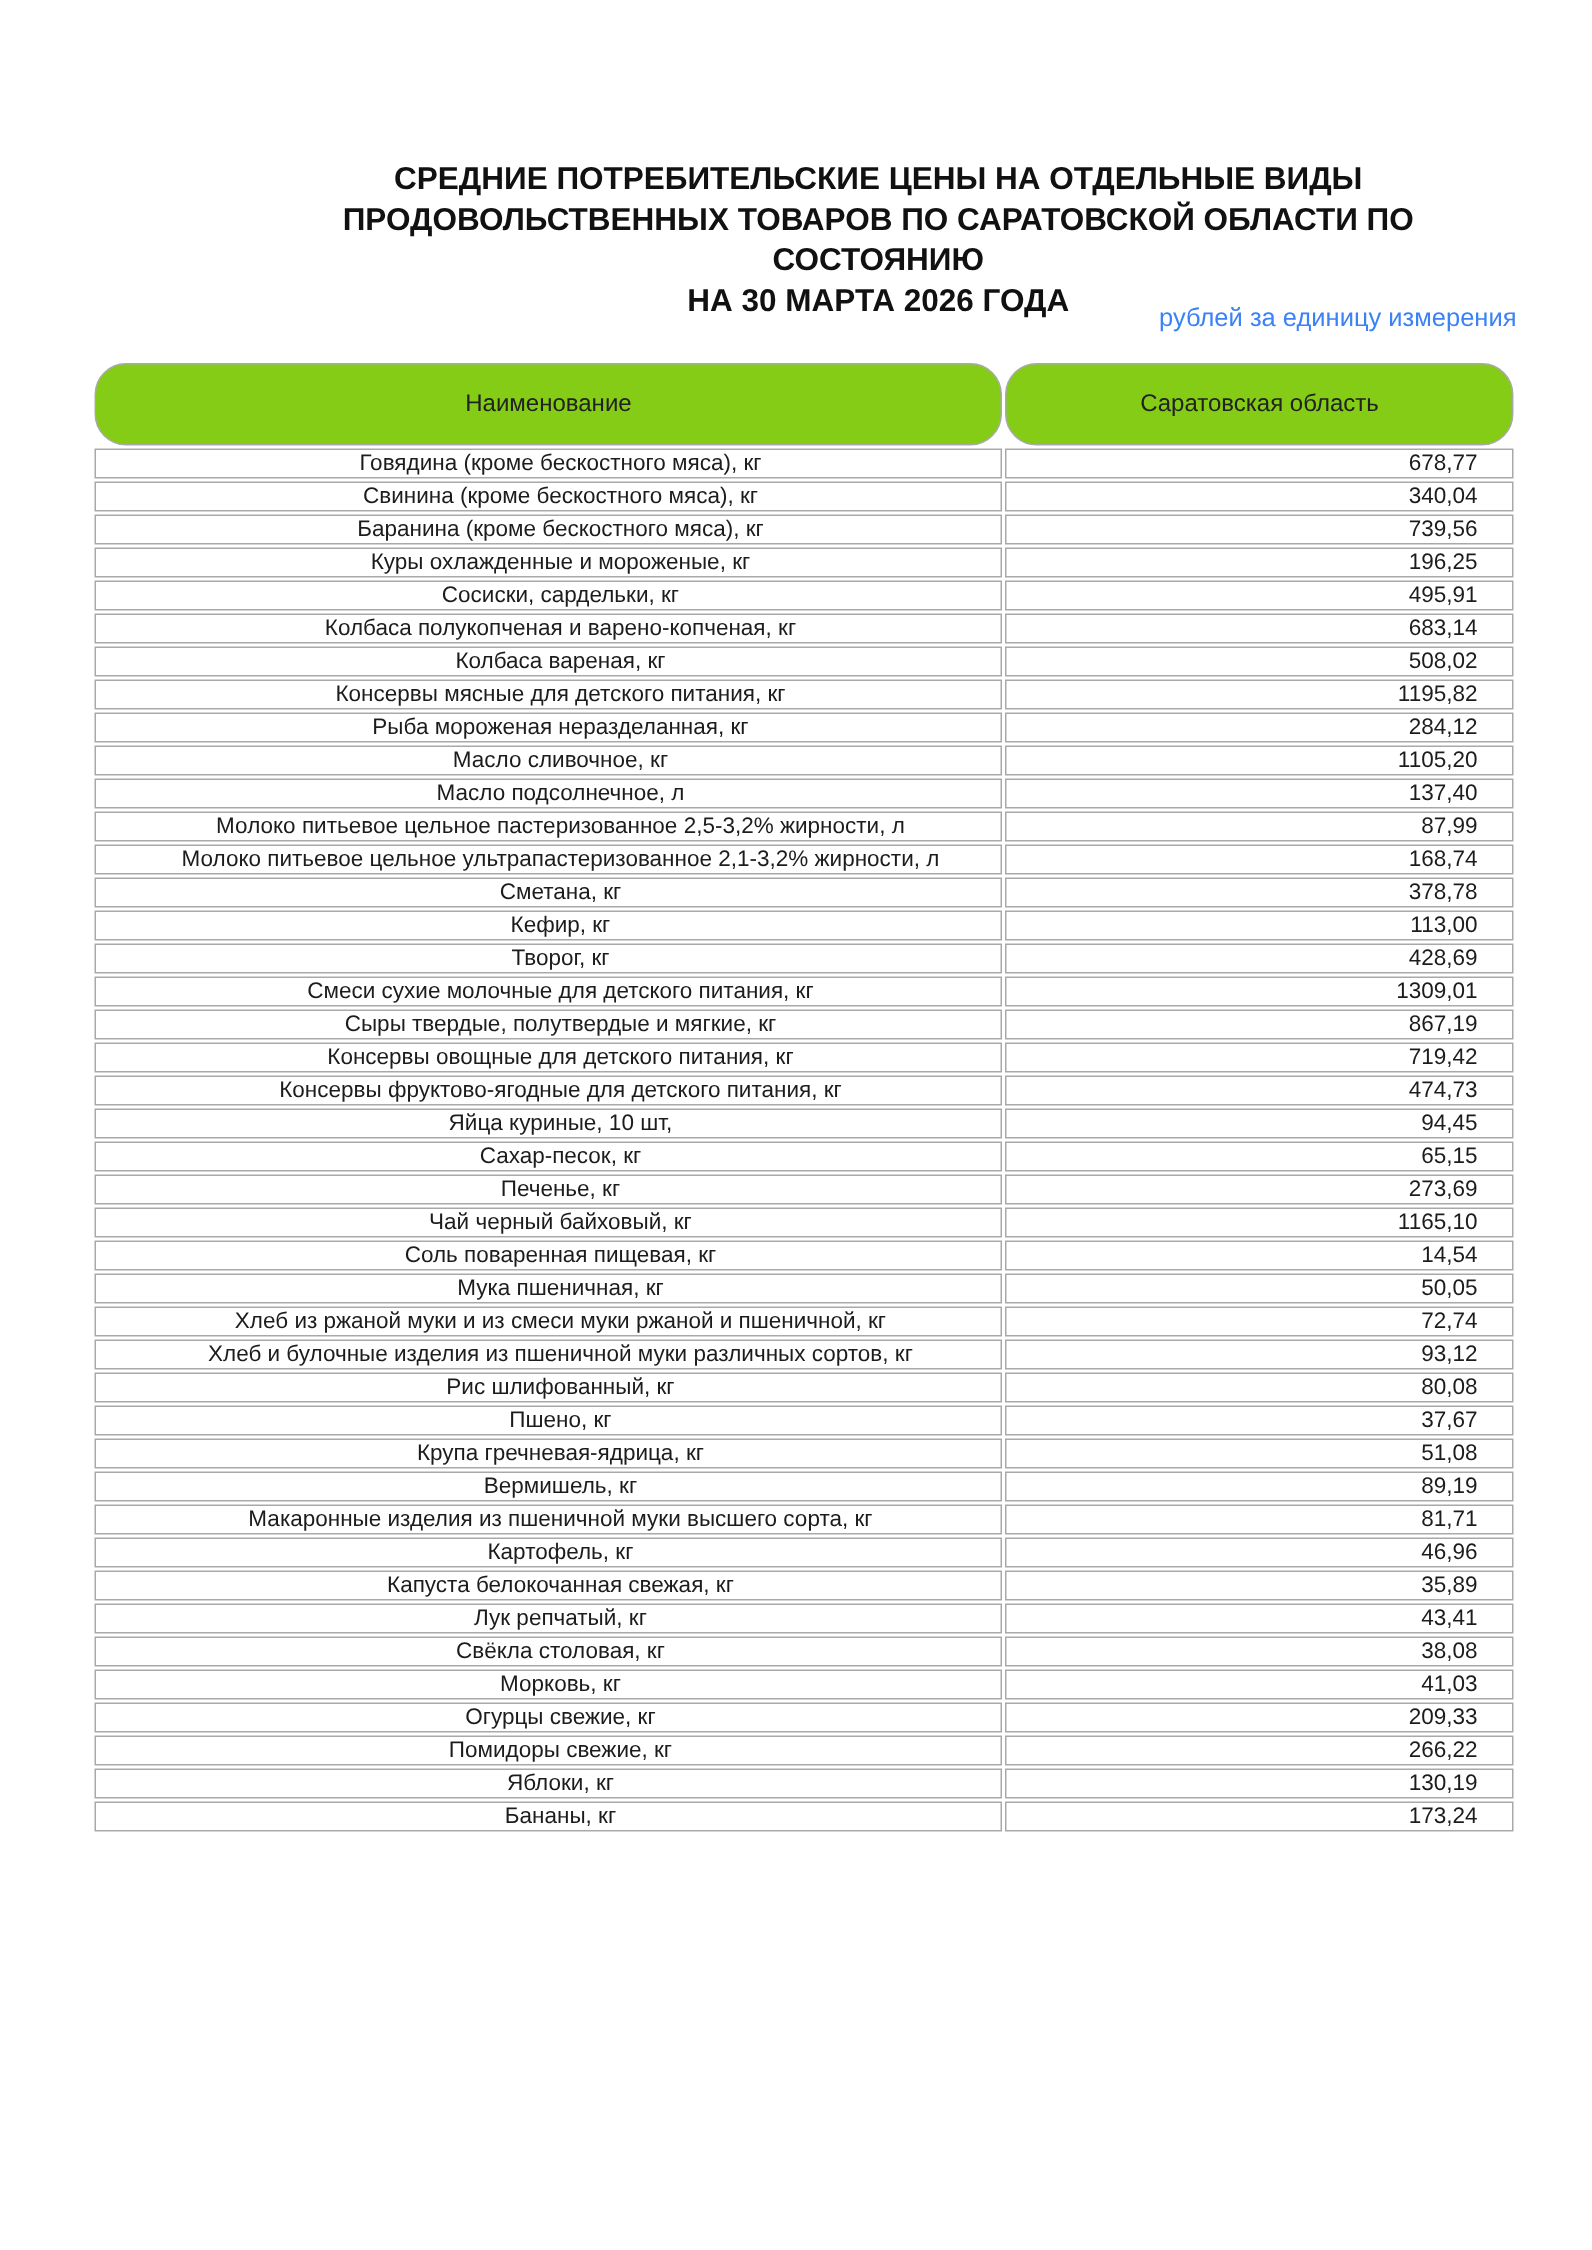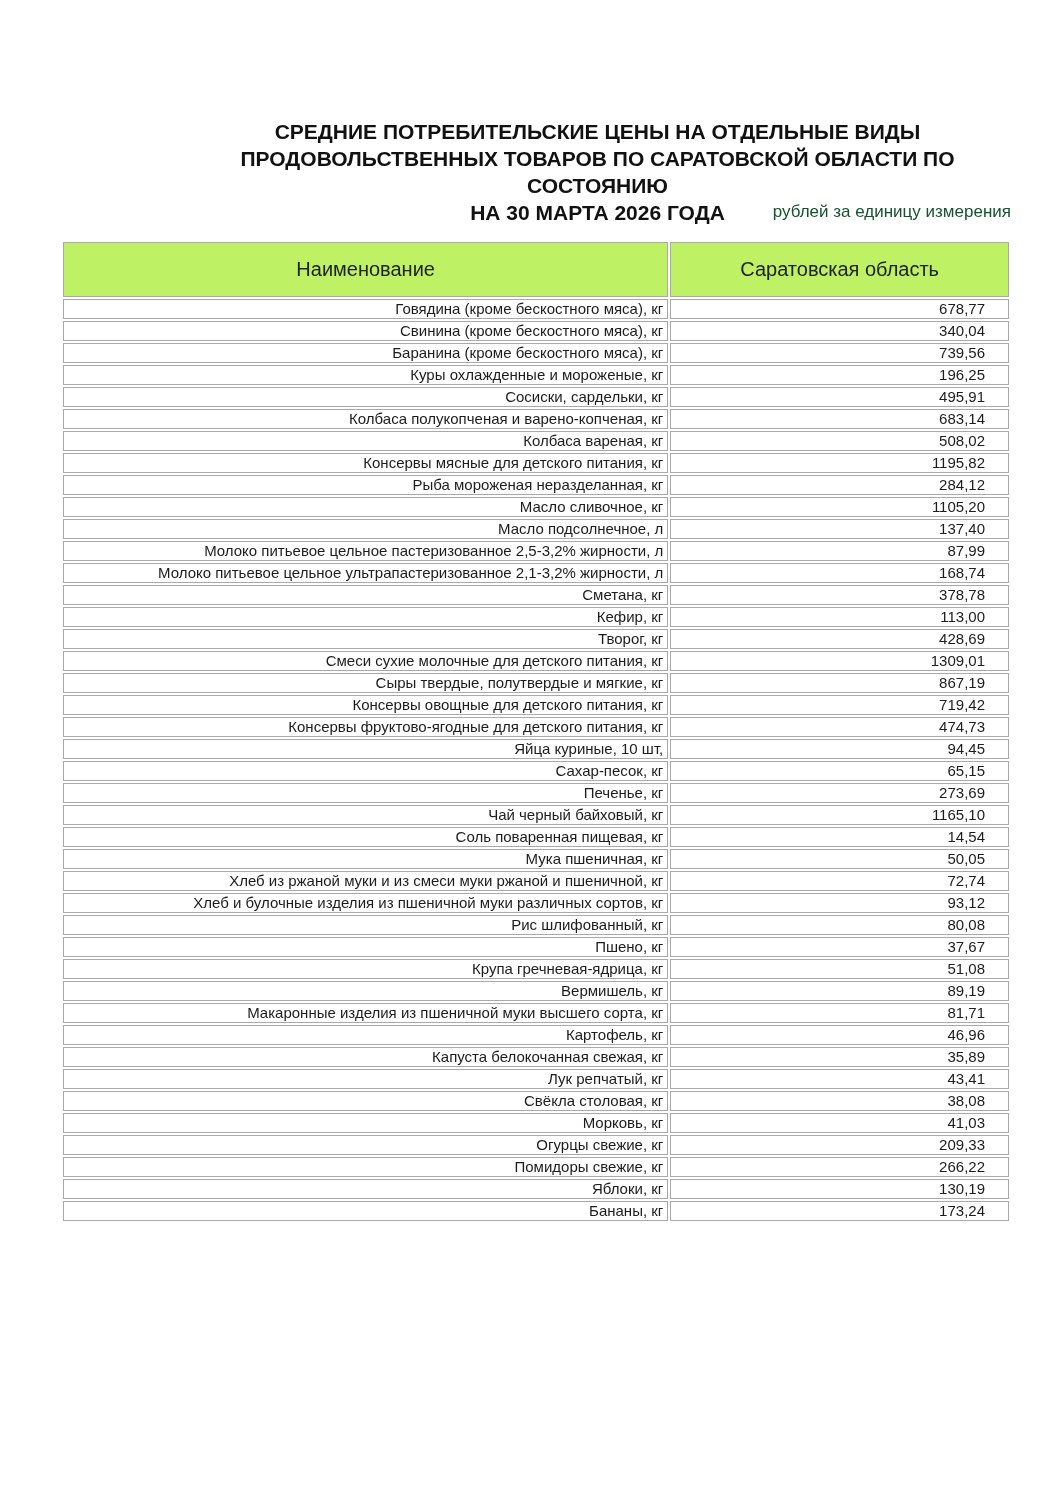--- a/index.html
+++ b/index.html
@@ -14,74 +14,75 @@
     background: #ffffff;
     font-family: "Liberation Sans", sans-serif;
     color: #1c1c1c;
     overflow: hidden;
   }
   .doc-title {
     position: absolute;
     top: 106px;
     left: 160px;
     width: 851px;
-    margin: 12px;
+    margin: 0;
     text-align: center;
     font-size: 21px;
     line-height: 27px;
     font-weight: bold;
     color: #111111;
   }
   .units-note {
     position: absolute;
     top: 201px;
     right: 50px;
     font-size: 17px;
     line-height: 22px;
     font-weight: normal;
-    color: #14532d;
+    color: #3b82f6;
     text-align: right;
   }
   table.prices {
     position: absolute;
     top: 240px;
     left: 61px;
     width: 950px;
     border-collapse: separate;
     border-spacing: 2px;
     table-layout: fixed;
   }
   table.prices th,
   table.prices td {
     border: 1px solid #a9a9a9;
     overflow: hidden;
     white-space: nowrap;
   }
   table.prices th {
-    background: #bef264;
+    background: #84cc16;
     height: 51px;
     font-weight: normal;
-    font-size: 20px;
+    font-size: 16px;
     color: #222222;
     text-align: center;
     vertical-align: middle;
+    border-radius: 21px;
   }
   col.col-name  { width: 604px; }
   col.col-price { width: 338px; }
   table.prices td {
     font-size: 15px;
     line-height: 16px;
     height: 16px;
     padding-top: 1px;
     padding-bottom: 1px;
     vertical-align: middle;
     background: #ffffff;
   }
   td.name-cell {
-    text-align: right;
+    text-align: center;
     padding-left: 20px;
     padding-right: 4px;
   }
   td.price-cell {
     text-align: right;
     padding-right: 23px;
     padding-left: 4px;
   }
 </style>
 </head>

